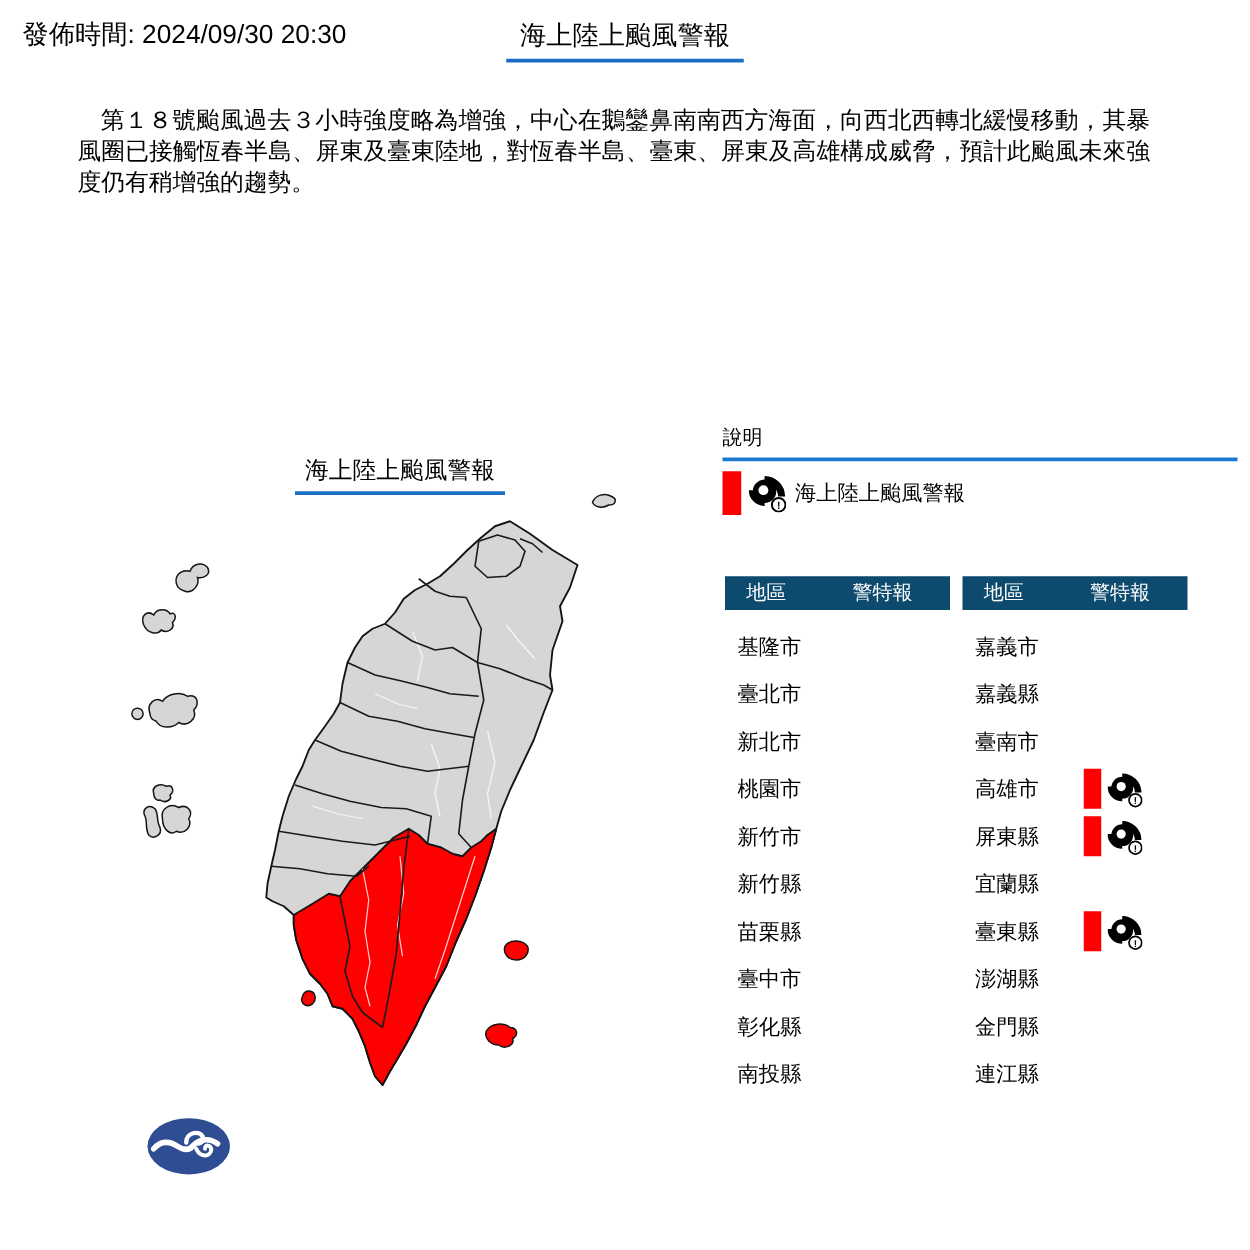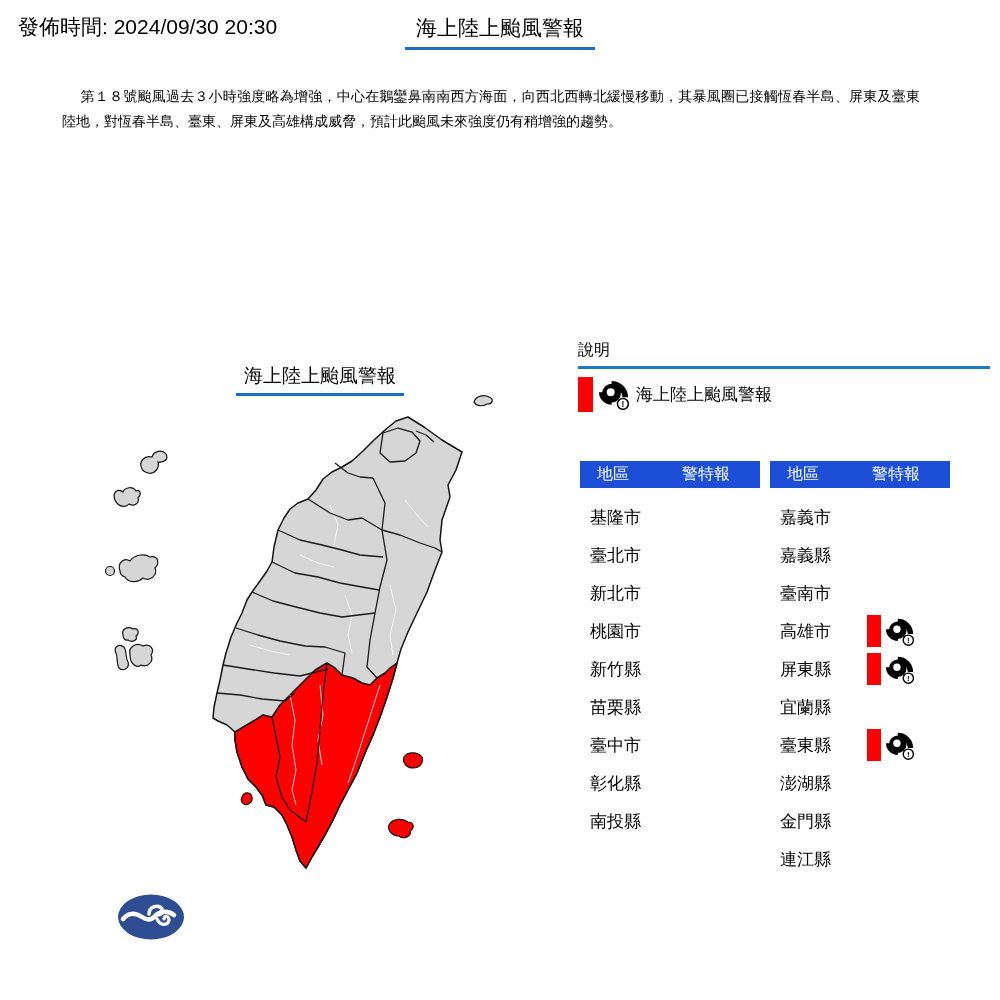--- a/index.html
+++ b/index.html
@@ -5,41 +5,41 @@
   html,body{margin:0;padding:0;background:#fff;}
   .page{position:relative;width:1000px;height:1000px;background:#fff;overflow:hidden;
         font-family:"Liberation Sans","DejaVu Sans",sans-serif;color:#000;}
 
   .publish-time{position:absolute;left:18px;top:13px;font-size:21px;}
 
   .main-title-wrap{position:absolute;left:0;top:14px;width:1000px;text-align:center;}
   .main-title{display:inline-block;font-size:21px;padding:0 11px 5px 11px;
               border-bottom:3px solid #1a6fc4;}
 
-  .description{position:absolute;left:62px;top:84px;width:858px;font-size:14px;
+  .description{position:absolute;left:62px;top:84px;width:858px;font-size:19px;
                line-height:25px;text-indent:18.5px;margin:0;text-align:justify;}
 
   .map-title-wrap{position:absolute;left:120px;top:363px;width:400px;text-align:center;}
   .map-title{display:inline-block;font-size:19px;padding:0 8px 4px 8px;
              border-bottom:3px solid #1a6fc4;}
 
   .map-svg{position:absolute;left:90px;top:385px;width:420px;height:580px;}
   .logo-svg{position:absolute;left:116px;top:893px;width:70px;height:48px;}
 
   .legend{position:absolute;left:578px;top:340px;width:412px;}
   .legend-title{font-size:16px;}
   .legend-line{margin-top:5px;width:412px;height:3px;background:#1a7ad2;}
   .legend-item{margin-top:7px;display:flex;align-items:center;height:36px;}
   .wbar{display:inline-block;width:15px;height:35px;background:#ff0000;}
   .legend-item .ticon{width:30px;height:32px;margin-left:6px;}
   .legend-item-label{font-size:17px;margin-left:7px;}
 
   .tables{position:absolute;left:580px;top:461px;display:flex;gap:10px;}
   .wtable{width:180px;}
-  .thead{height:27px;background:#1d4ed8;color:#fff;display:flex;align-items:center;font-size:16px;}
+  .thead{height:27px;background:#0c4a6e;color:#fff;display:flex;align-items:center;font-size:16px;}
   .h-region{margin-left:17px;width:85px;}
   .tbody{margin-top:10px;}
   .trow{position:relative;height:38px;display:flex;align-items:center;}
   .region{margin-left:10px;font-size:17px;}
   .badge{position:absolute;left:97px;top:3px;display:flex;align-items:center;height:32px;}
   .badge .wbar{width:14px;height:32px;}
   .badge .ticon{width:28px;height:32px;margin-left:5px;}
 </style>
 </head>
 <body>
@@ -164,20 +164,23 @@
           <div class="trow">
             <span class="region">臺北市</span>
           </div>
           <div class="trow">
             <span class="region">新北市</span>
           </div>
           <div class="trow">
             <span class="region">桃園市</span>
           </div>
           <div class="trow">
+            <span class="region">新竹市</span>
+          </div>
+          <div class="trow">
             <span class="region">新竹縣</span>
           </div>
           <div class="trow">
             <span class="region">苗栗縣</span>
           </div>
           <div class="trow">
             <span class="region">臺中市</span>
           </div>
           <div class="trow">
             <span class="region">彰化縣</span>

